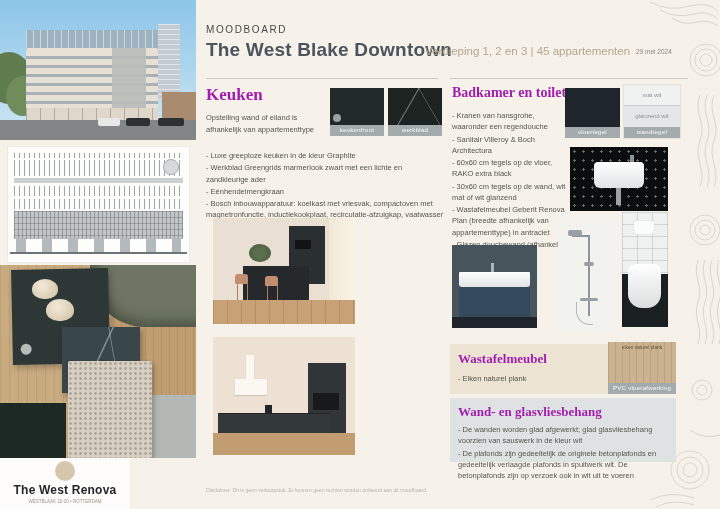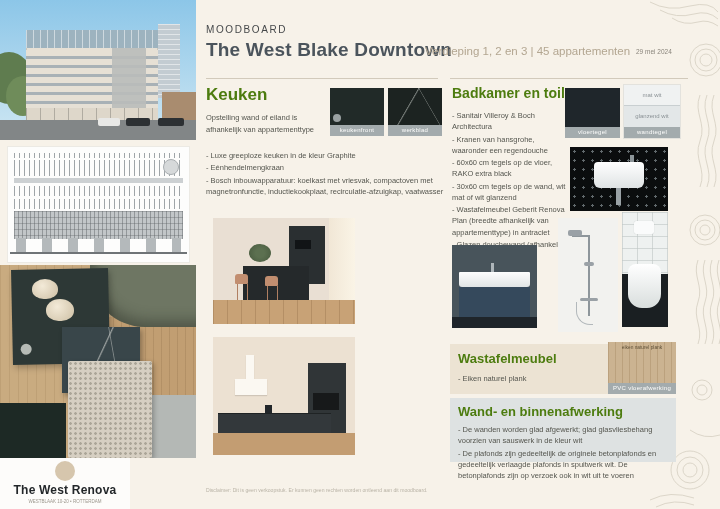--- a/index.html
+++ b/index.html
@@ -64,21 +64,21 @@
   
   .eyebrow{left:206px;top:24px;font-size:10px;letter-spacing:1.6px;color:#45484a;}
   .title{left:206px;top:39px;font-size:19px;font-weight:bold;color:#4b545c;letter-spacing:.2px;}
   .subtitle{left:425px;top:45px;font-size:11.5px;color:#b3a691;}
   .date{left:636px;top:48px;font-size:6.5px;color:#8a857c;}
   .rule{height:1px;background:#d2cabb;}
   .rule-left{left:206px;top:78px;width:232px;}
   .rule-right{left:450px;top:78px;width:238px;}
 
   
-  .h-serif{font-family:Liberation Sans, sans-serif;font-weight:bold;color:#4d7c0f;}
+  .h-serif{font-family:Liberation Serif, serif;font-weight:bold;color:#a21caf;}
   .bullets{margin:0;padding:0;list-style:none;font-size:7.5px;line-height:1.5;color:#55564f;}
   .bullets li{margin-bottom:1px;}
   .bullets li::before{content:"- ";}
 
   .keuken-h{left:206px;top:85px;font-size:17px;}
   .keuken-intro{left:206px;top:112px;width:118px;font-size:7.5px;line-height:1.65;color:#55564f;}
   .keuken-bullets{left:206px;top:150px;width:238px;}
   .badkamer-h{left:452px;top:85px;font-size:14px;}
   .badkamer-bullets{left:452px;top:110px;width:114px;}
 
@@ -253,20 +253,21 @@
     </div>
     <figcaption>keukenfront</figcaption>
   </figure>
   <figure class="abs sample" style="left:388px;top:88px;width:54px;margin:0;">
     <div class="img dark-marble" style="height:37px;"></div>
     <figcaption>werkblad</figcaption>
   </figure>
 
   <ul class="abs bullets keuken-bullets">
     <li>Luxe greeploze keuken in de kleur Graphite</li>
+    <li>Werkblad Greengrids marmerlook zwart met een lichte en zandkleurige ader</li>
     <li>Eénhendelmengkraan</li>
     <li>Bosch inbouwapparatuur: koelkast met vriesvak, compactoven met magnetronfunctie, inductiekookplaat, recirculatie-afzuigkap, vaatwasser</li>
   </ul>
 
   <div class="abs kp1">
     <div class="kp-window" style="right:0;top:0;width:26px;height:84px;"></div>
     <div class="kp-dark" style="left:76px;top:8px;width:36px;height:58px;"></div>
     <div class="kp-dark" style="left:82px;top:22px;width:16px;height:9px;background:#111416;"></div>
     <div class="kp-plant" style="left:36px;top:26px;width:22px;height:18px;"></div>
     <div class="kp-dark" style="left:30px;top:48px;width:66px;height:34px;background:#25292b;"></div>
@@ -287,22 +288,22 @@
     <div class="hood" style="left:22px;top:42px;width:32px;height:16px;"></div>
     <div class="kp-dark" style="left:95px;top:26px;width:38px;height:70px;background:#303537;"></div>
     <div class="oven" style="left:100px;top:56px;width:26px;height:17px;"></div>
     <div class="kp-dark" style="left:5px;top:76px;width:113px;height:20px;background:#33383b;border-top:1px solid #1f2324;"></div>
     <div class="kp-dark" style="left:52px;top:68px;width:7px;height:8px;background:#22262a;"></div>
     <div class="kp-floor" style="height:22px;background:#c39d72;"></div>
   </div>
 
   <div class="abs h-serif badkamer-h">Badkamer en toilet</div>
   <ul class="abs bullets badkamer-bullets">
+    <li>Kranen van hansgrohe, waaronder een regendouche</li>
     <li>Sanitair Villeroy &amp; Boch Architectura</li>
-    <li>Kranen van hansgrohe, waaronder een regendouche</li>
     <li>60x60 cm tegels op de vloer, RAKO extra black</li>
     <li>30x60 cm tegels op de wand, wit mat of wit glanzend</li>
     <li>Wastafelmeubel Geberit Renova Plan (breedte afhankelijk van appartementtype) in antraciet</li>
     <li>Glazen douchewand (afhankelijk van appartementtype)</li>
     <li>Handdoekradiator</li>
   </ul>
 
   <figure class="abs sample" style="left:565px;top:88px;width:55px;margin:0;">
     <div class="img dark-tile" style="height:39px;"></div>
     <figcaption>vloertegel</figcaption>
@@ -347,21 +348,21 @@
     <li>Eiken naturel plank</li>
   </ul>
   <figure class="abs sample wood-sample" style="margin:0;">
     <div class="wood-img">
       <div class="wood-label">eiken naturel plank</div>
     </div>
     <figcaption class="wood-cap">PVC vloerafwerking</figcaption>
   </figure>
 
   <div class="abs panel-gray"></div>
-  <div class="abs h-serif panel-h wand-h">Wand- en binnenafwerking</div>
+  <div class="abs h-serif panel-h wand-h">Wand- en glasvliesbehang</div>
   <ul class="abs bullets wand-bullets">
     <li>De wanden worden glad afgewerkt; glad glasvliesbehang voorzien van sauswerk in de kleur wit</li>
     <li>De plafonds zijn gedeeltelijk de originele betonplafonds en gedeeltelijk verlaagde plafonds in spuitwerk wit. De betonplafonds zijn op verzoek ook in wit uit te voeren</li>
   </ul>
 
   <div class="abs disclaimer">Disclaimer: Dit is geen verkoopstuk. Er kunnen geen rechten worden ontleend aan dit moodboard.</div>
 
 </div>
 
 </body></html>

